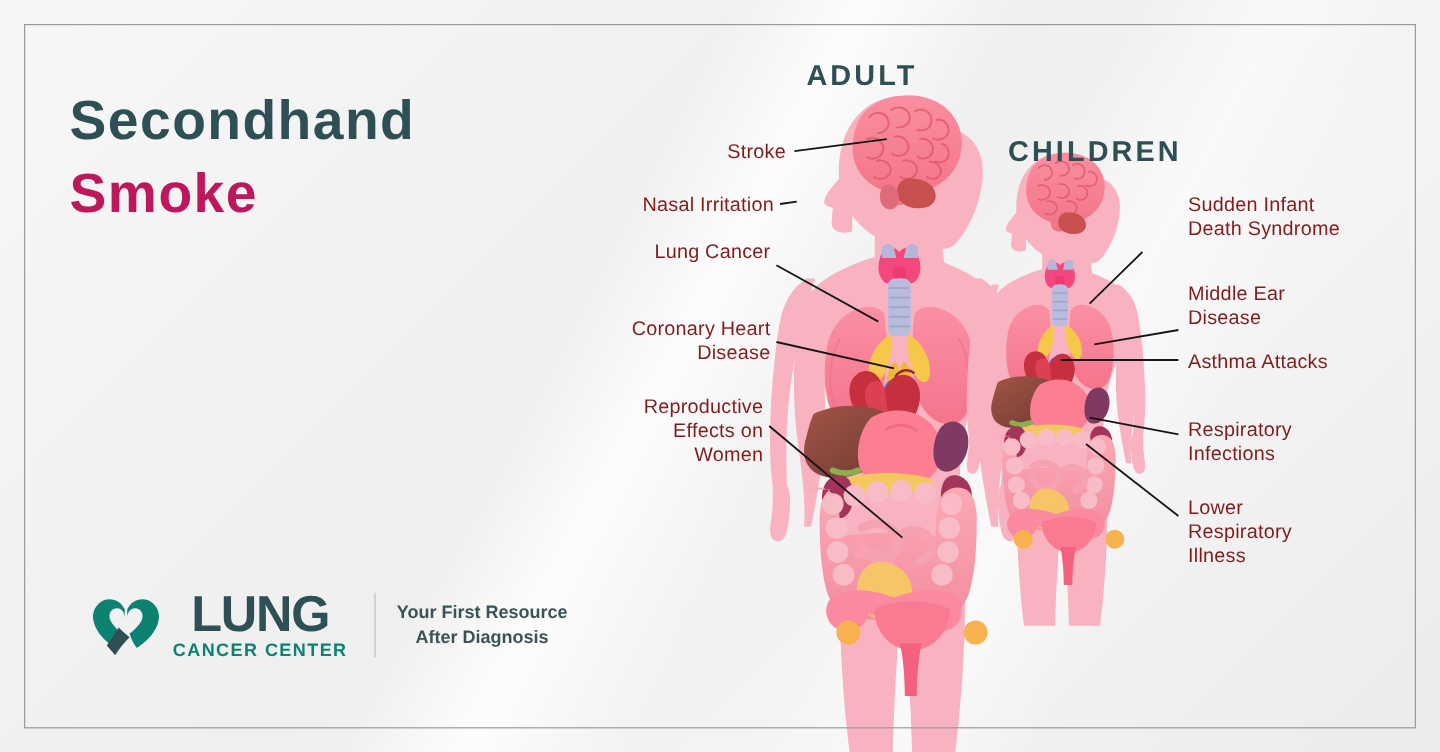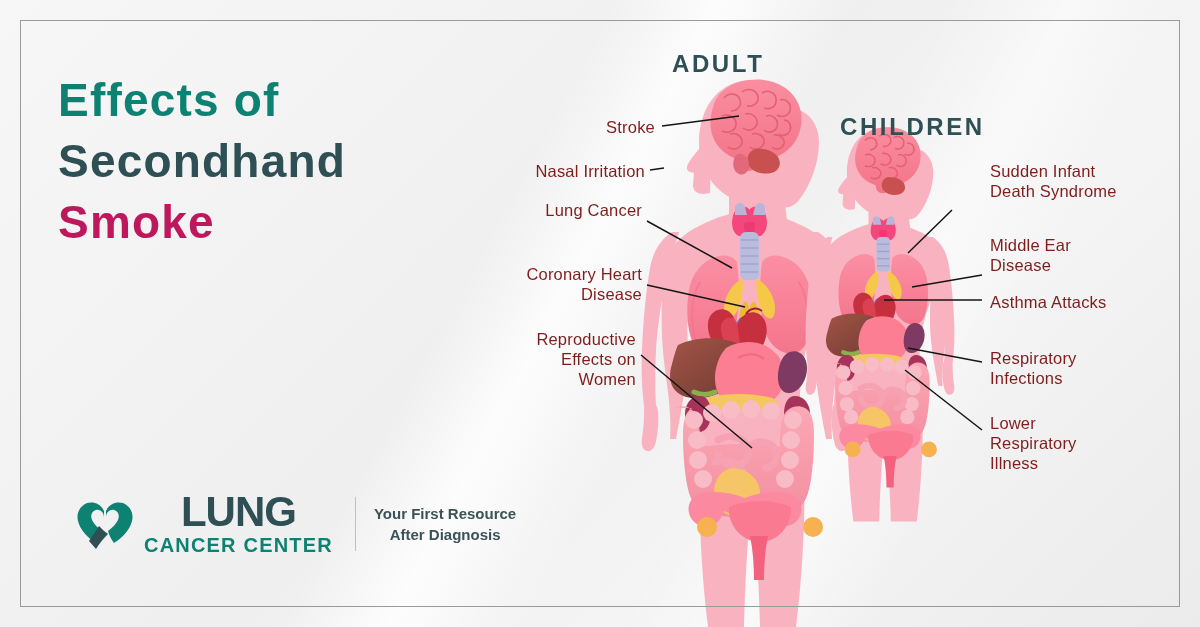--- a/index.html
+++ b/index.html
@@ -35,21 +35,21 @@
   .title .l3{color:#be185d;display:block;}
   
   .logo{position:absolute;left:76px;top:492px;display:flex;align-items:center;z-index:20;text-align:center;}
   .logo-mark{width:58px;height:50px;flex:0 0 auto;}
   .logo-words{margin-left:10px;}
   .logo-lung{
     font-size:42px;font-weight:bold;color:#2e4f54;letter-spacing:-1px;
     line-height:.95;display:block;
   }
   .logo-ccc{
-    font-size:20px;font-weight:bold;color:#0d8273;letter-spacing:1.2px;
+    font-size:15px;font-weight:bold;color:#0d8273;letter-spacing:1.2px;
     display:block;margin-top:2px;
   }
   .logo-divider{width:1px;height:54px;background:#b9c3c4;margin:0 18px 0 22px;}
   .logo-tag{
     font-size:15px;color:#3b5257;font-weight:bold;line-height:1.45;
   }
   
   .heading{
     position:absolute;font-size:24px;font-weight:bold;color:#2e4f54;
     letter-spacing:2.6px;z-index:25;
@@ -348,21 +348,20 @@
     <line x1="641" y1="355" x2="752" y2="448"></line>
     <line x1="952" y1="210" x2="908" y2="253"></line>
     <line x1="982" y1="275" x2="912" y2="287"></line>
     <line x1="982" y1="300" x2="884" y2="300"></line>
     <line x1="982" y1="362" x2="908" y2="348"></line>
     <line x1="982" y1="430" x2="905" y2="370"></line>
   </g>
 </svg>
 
 <div class="title">
-  <span class="l1">Effects of</span>
   <span class="l2">Secondhand</span>
   <span class="l3">Smoke</span>
 </div>
 
 <div class="heading" id="heading-adult">ADULT</div>
 <div class="heading" id="heading-children">CHILDREN</div>
 
 <div class="label right" style="left:470px;top:117px;width:185px;">Stroke</div>
 <div class="label right" style="left:430px;top:161px;width:215px;">Nasal Irritation</div>
 <div class="label right" style="left:430px;top:200px;width:212px;">Lung Cancer</div>

